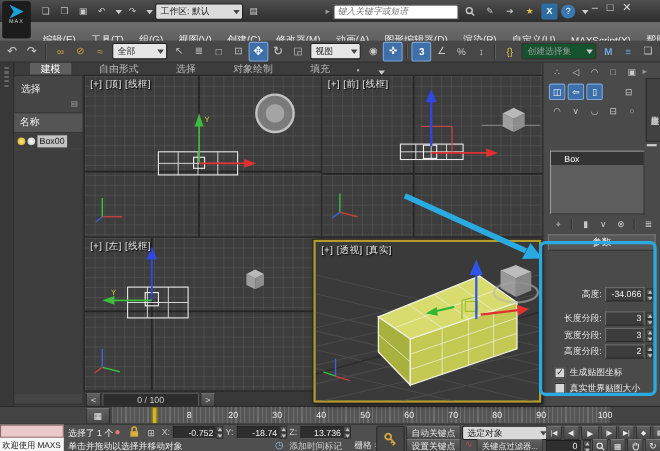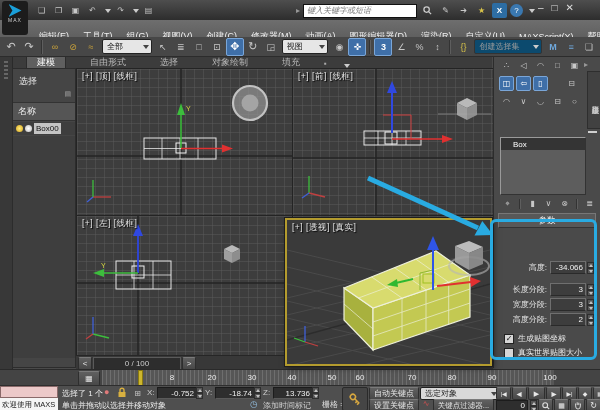--- a/index.html
+++ b/index.html
@@ -55,20 +55,24 @@
       <span style="display:block;font-size:5px;color:#cfcfcf;letter-spacing:1px">MAX</span>
     </div>
     <div class="a" style="left:34px;top:3px;display:flex;align-items:center;gap:2px">
       <span class="t sm">❏</span>
       <span class="t sm">❒</span>
       <span class="t sm">▣</span>
       <span class="t sm">↶</span>
       <span class="caret lt"></span>
       <span class="t sm">↷</span>
       <span class="caret lt"></span>
+      <span class="dd" style="width:72px;background:#dcdcdc">
+        <span>工作区: 默认</span>
+          <span class="caret"></span>
+      </span>
       <span class="t sm">▤</span>
     </div>
     <div class="a" style="left:296px;top:3px;display:flex;align-items:center;gap:3px">
       <span style="color:#999;font-size:8px">▸</span>
       <span class="a" style="position:static;display:inline-flex;align-items:center;width:106px;height:12px;background:#fff;border:1px solid #111;
                    color:#777;font-size:8px;font-style:italic;padding:0 3px;overflow:hidden;white-space:nowrap">键入关键字或短语</span>
       <span class="t sm">
         <svg width="9" height="9" viewBox="0 0 10 10">
           <circle cx="4" cy="4" r="3" fill="none" stroke="#ccc" stroke-width="1.4"></circle>
           <line x1="6.2" y1="6.2" x2="9" y2="9" stroke="#ccc" stroke-width="1.4"></line>
@@ -129,21 +133,21 @@
     </span>
     <span class="t">◉</span>
     <span class="t active">✜</span>
     <span class="sep"></span>
     <span class="t active" style="font-weight:bold">3</span>
     <span class="t">∠</span>
     <span class="t">%</span>
     <span class="t">↕</span>
     <span class="sep"></span>
     <span class="t" style="color:#d8c34a">{}</span>
-    <span class="dd" style="width:74px;margin:0 2px;background:#0c4a6e;color:#9a9a9a;border-color:#333">
+    <span class="dd" style="width:74px;margin:0 2px;background:#14532d;color:#9a9a9a;border-color:#333">
       <span>创建选择集</span>
         <span class="caret lt"></span>
     </span>
     <span class="t" style="color:#6fa8dc;font-weight:bold">M</span>
     <span class="t" style="color:#6fa8dc">≡</span>
     <span class="t">❏</span>
   </div>
 
   <div class="a" style="left:12px;top:57px;width:480px;height:11px;background:#3c3c3c;display:flex;align-items:flex-end;gap:14px;padding-left:14px;box-sizing:border-box">
     <span class="rtab on">建模</span>
@@ -410,21 +414,21 @@
   <div class="a" style="left:0;top:369px;width:600px;height:16px;background:#444;border-top:1px solid #2a2a2a">
     <span class="btn a" style="left:78px;top:1px;width:20px;height:13px">▦</span>
     <div class="a" style="left:102px;top:0;width:452px;height:16px;background:#565656;
                 background-image:repeating-linear-gradient(90deg,#6e6e6e 0 1px,transparent 1px 4px)">
       <span class="a" style="left:36px;top:0;width:5px;height:16px;background:#cdb62e;border:1px solid #8a7a10;box-sizing:border-box"></span>
       <span class="tick" style="left:62px">8</span>
       <span class="tick" style="left:102px">20</span>
       <span class="tick" style="left:142px">30</span>
       <span class="tick" style="left:182px">40</span>
       <span class="tick" style="left:222px">50</span>
-      <span class="tick" style="left:250px">60</span>
+      <span class="tick" style="left:262px">60</span>
       <span class="tick" style="left:302px">70</span>
       <span class="tick" style="left:342px">80</span>
       <span class="tick" style="left:382px">90</span>
       <span class="tick" style="left:440px">100</span>
     </div>
   </div>
 
   <div class="a" style="left:0;top:385px;width:600px;height:25px;background:#4f4f4f;border-top:1px solid #2e2e2e">
 
     <div class="a" style="left:0;top:0;width:58px;height:12px;background:#ecc9c9;border:1px solid #8a6a6a;box-sizing:border-box"></div>

